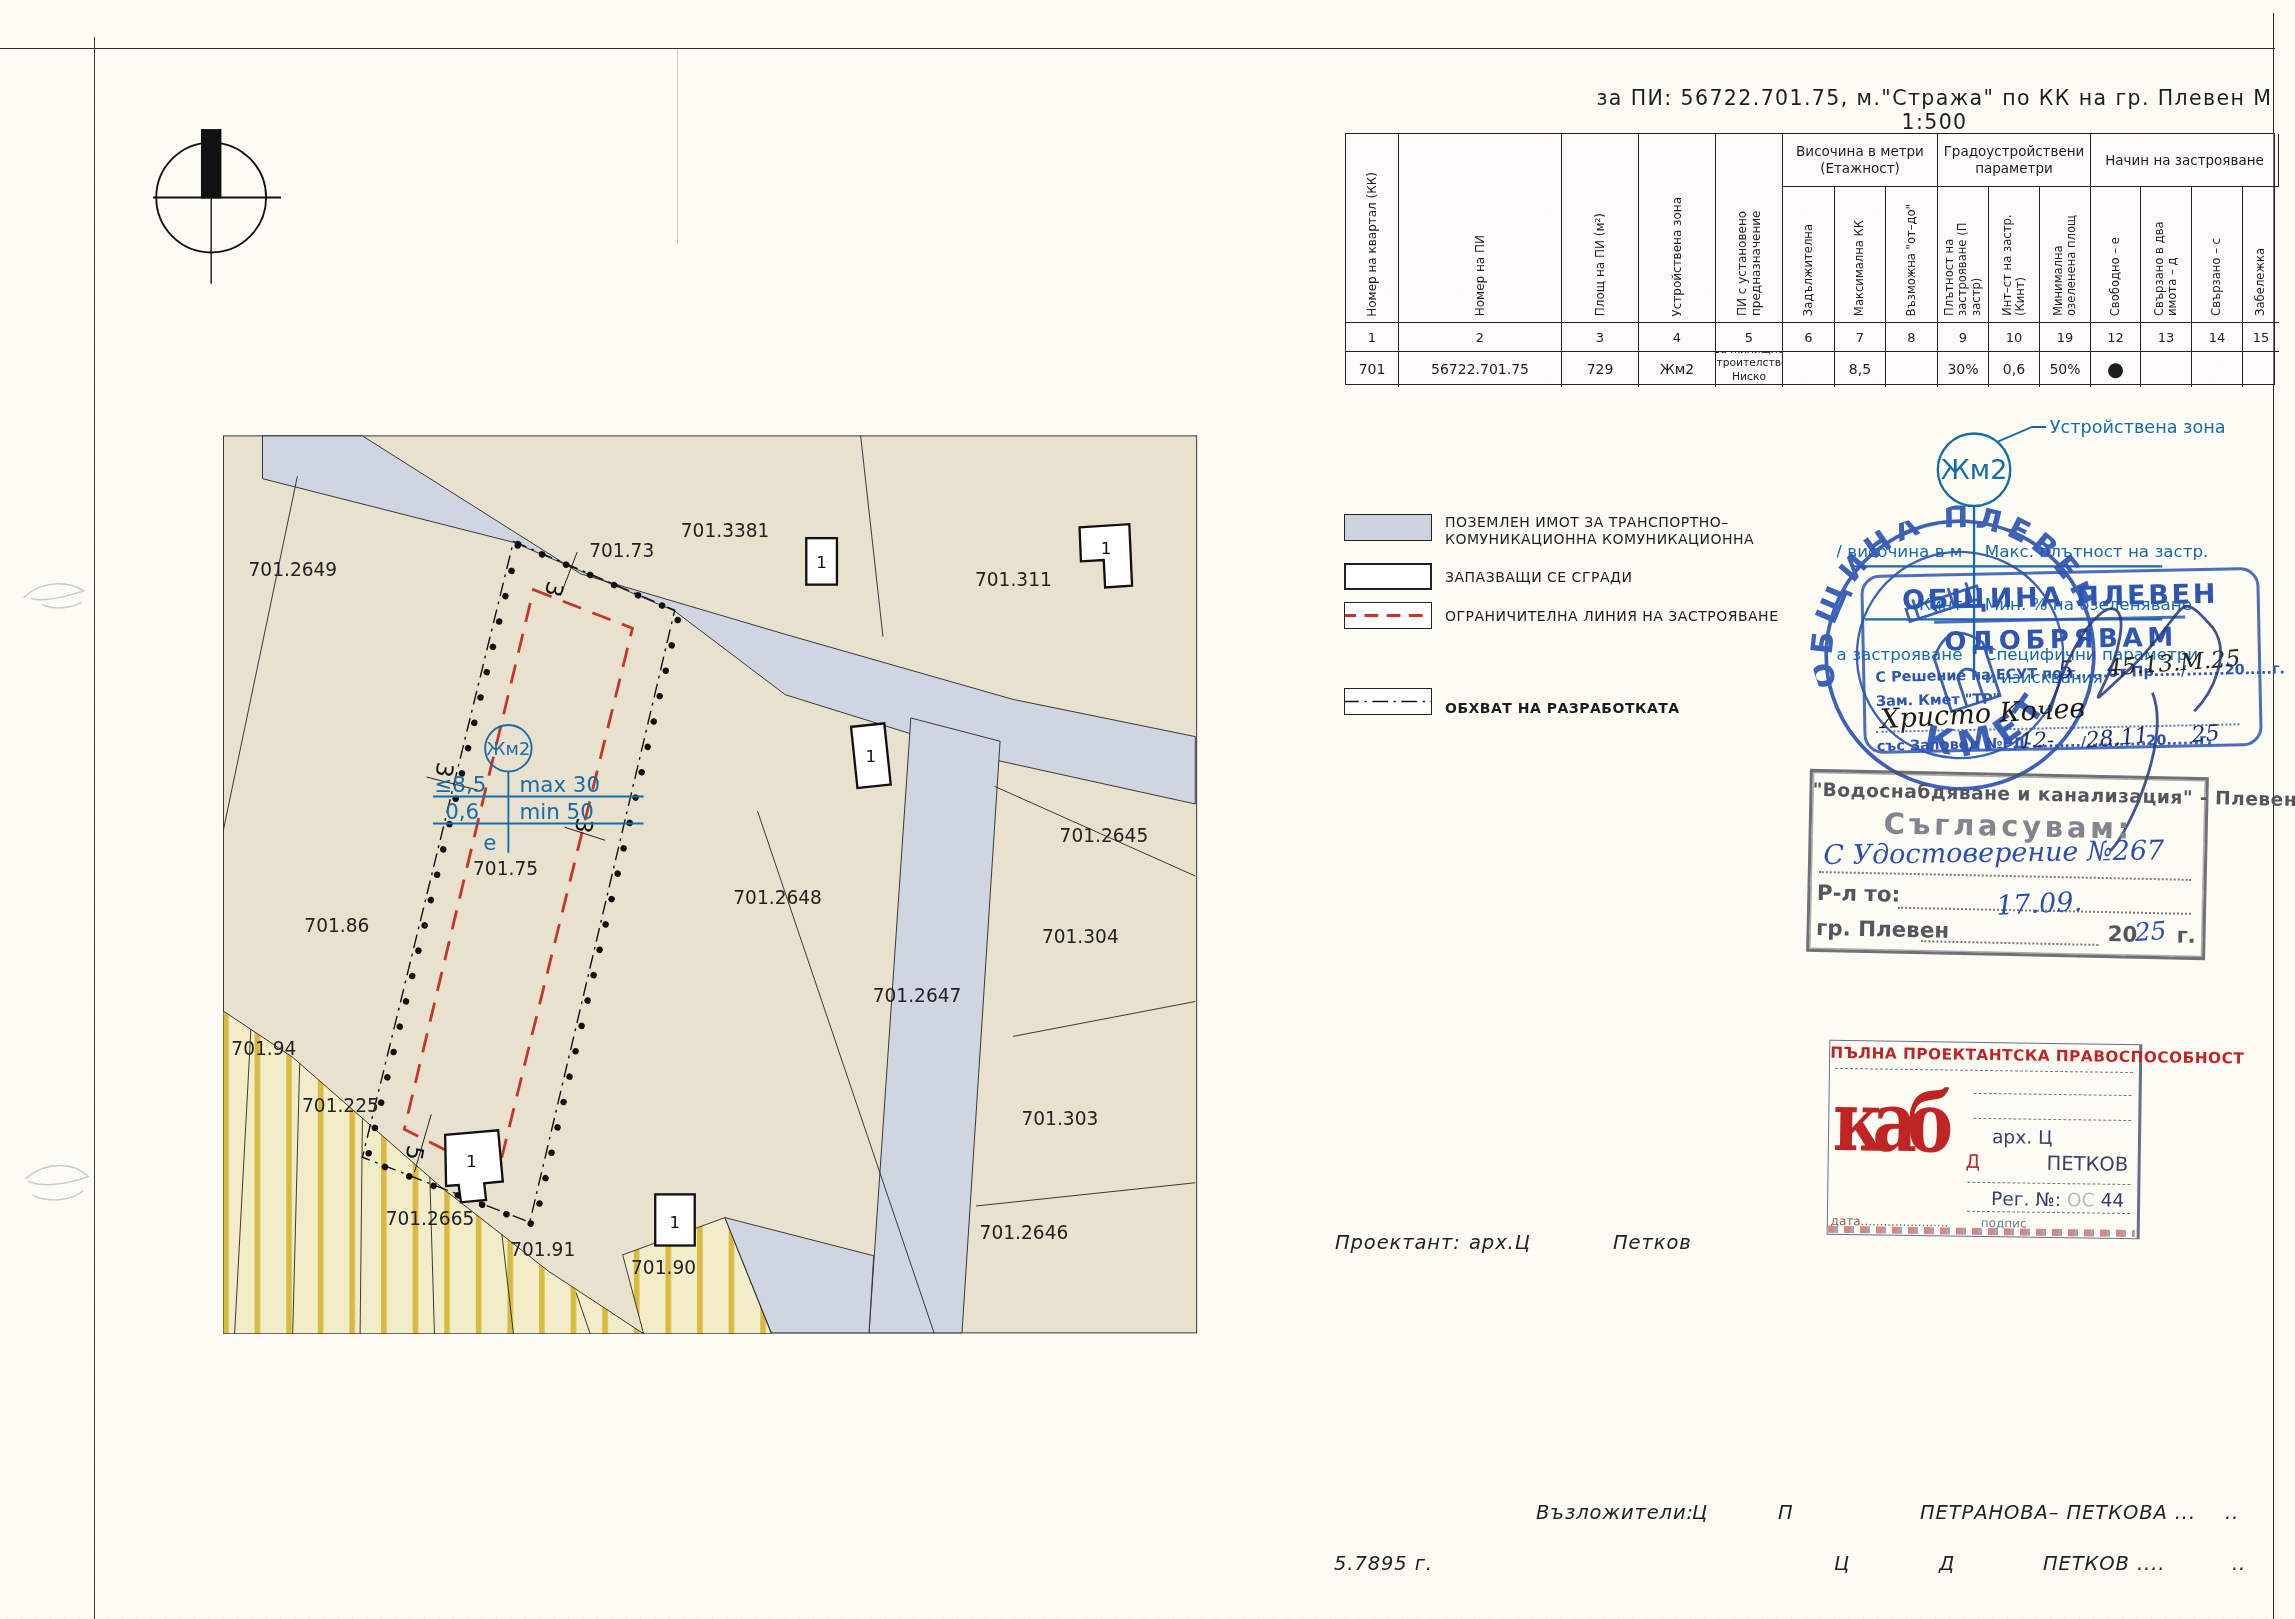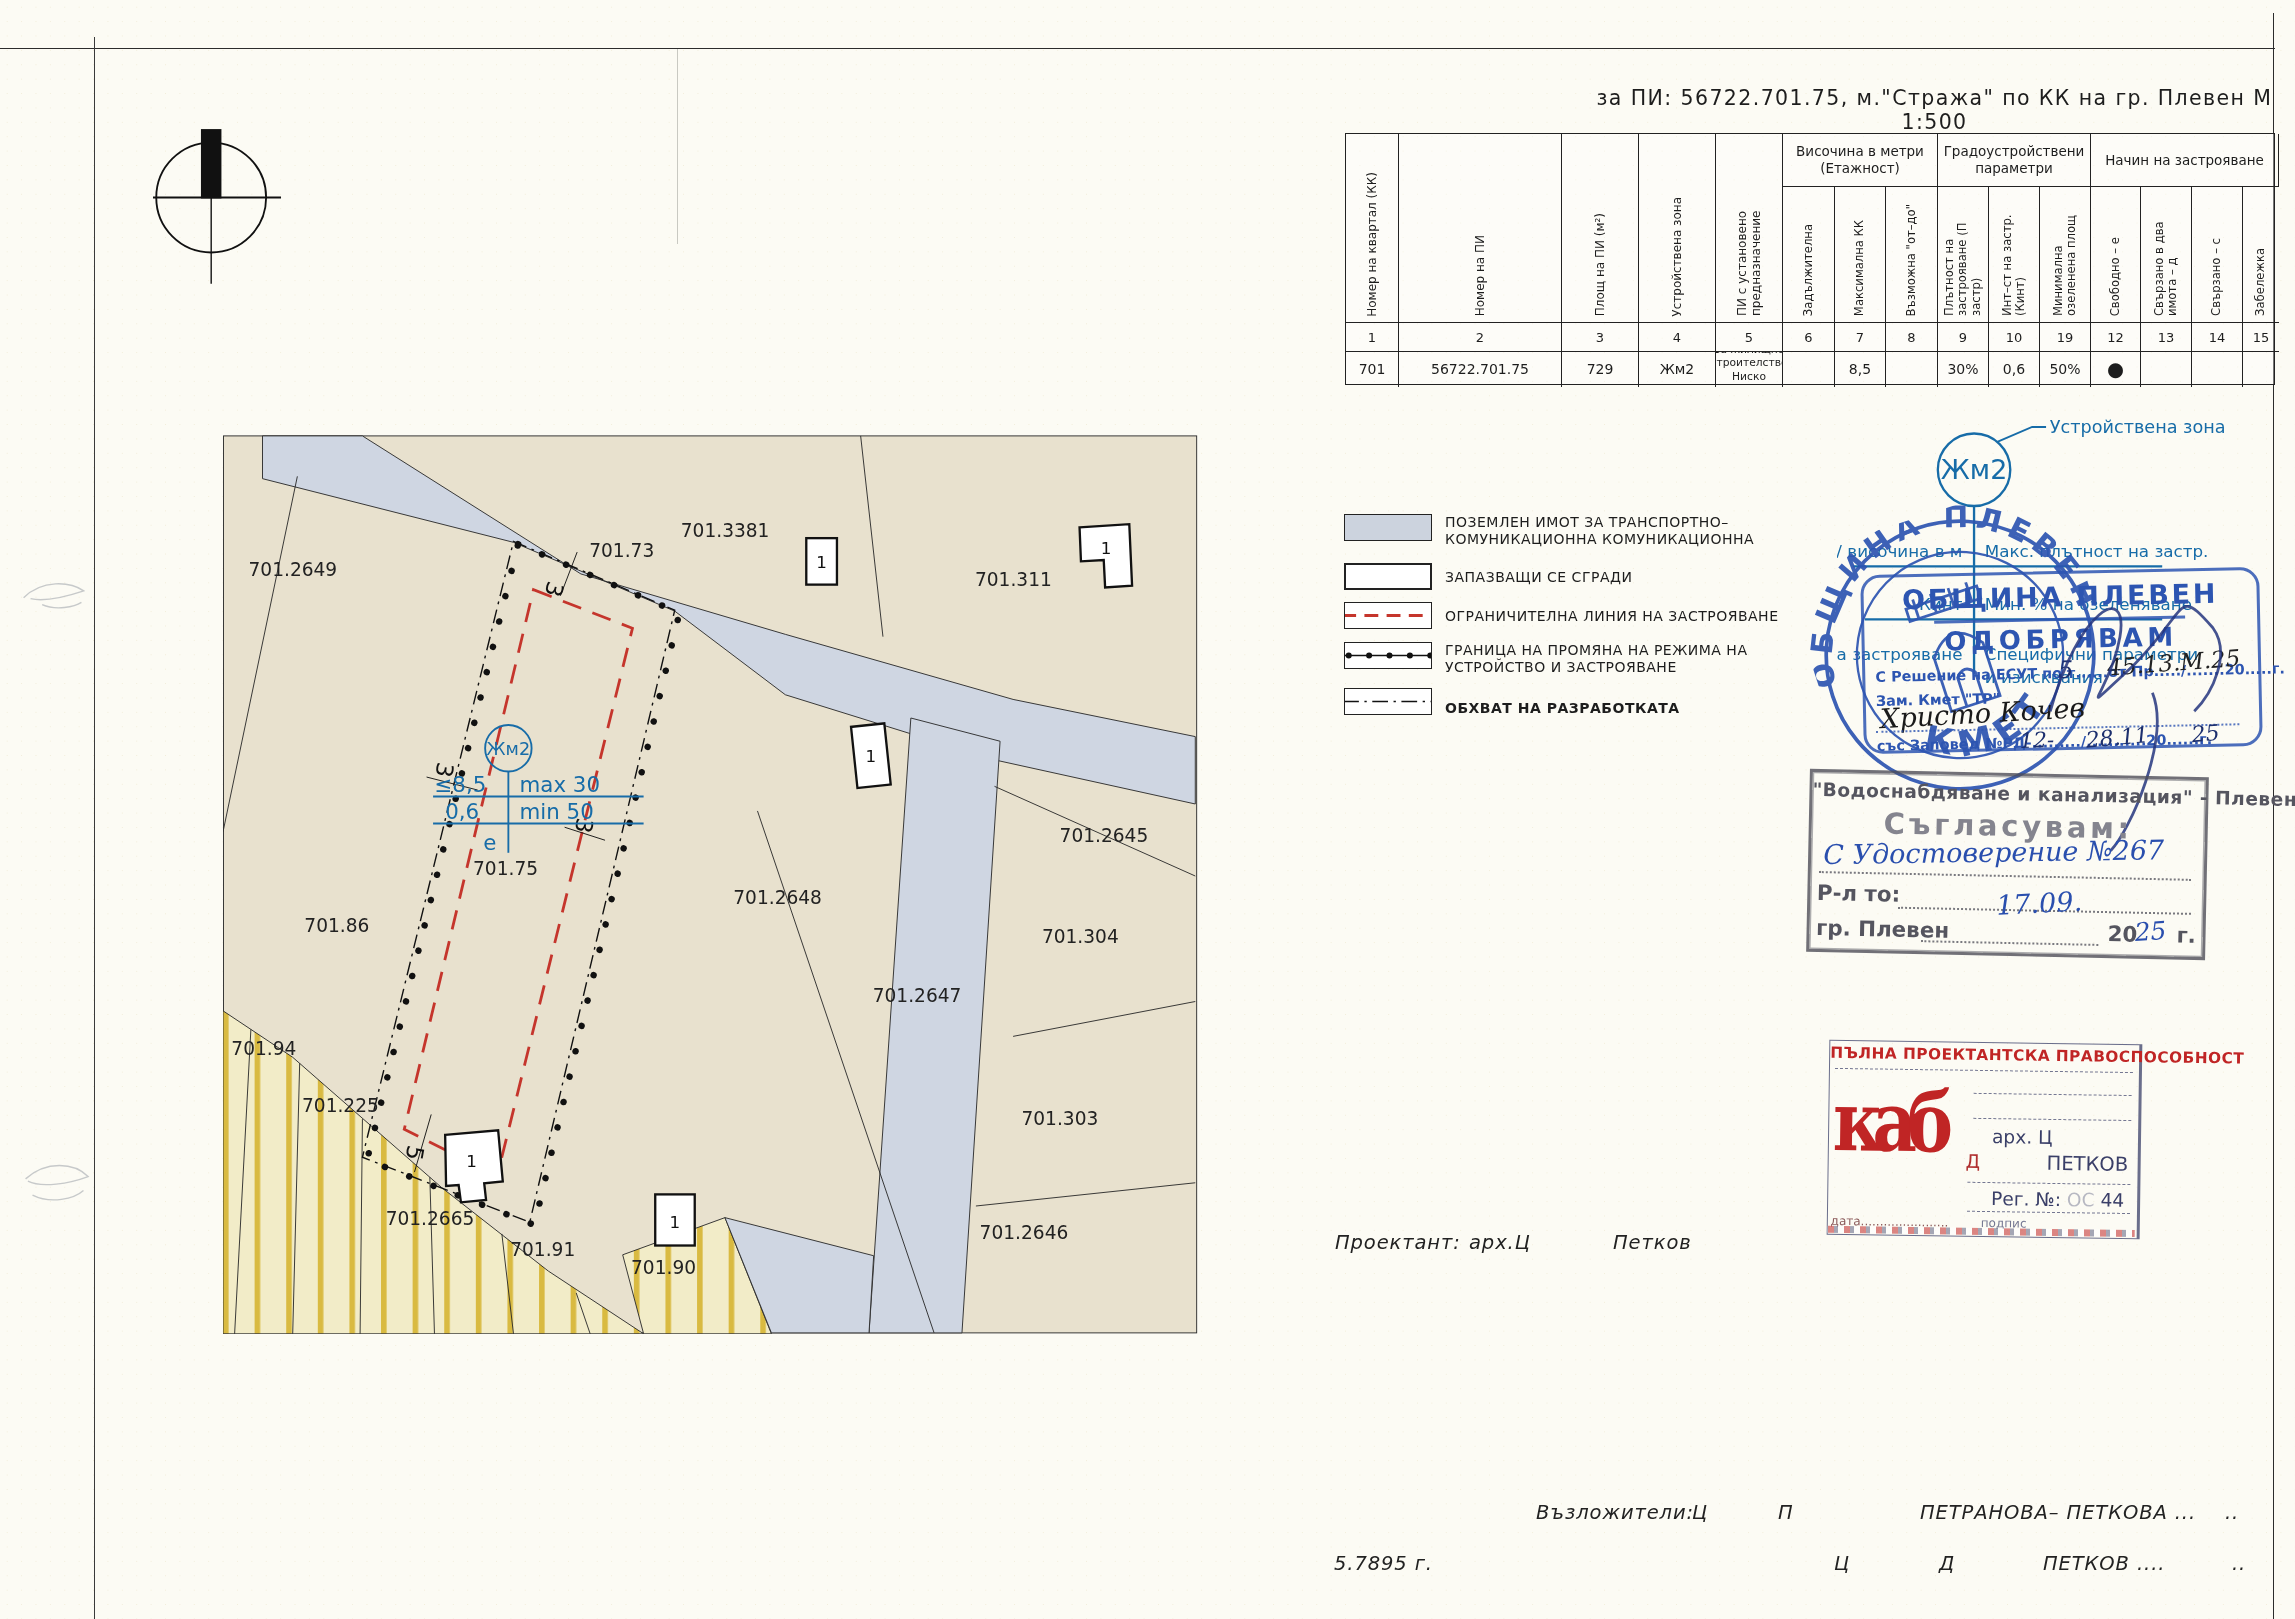--- a/index.html
+++ b/index.html
@@ -232,29 +232,20 @@
       <div class="sw" style="border-width:2.3px;"></div>
       <div class="legtxt" style="margin-top:5.6px;">ЗАПАЗВАЩИ СЕ СГРАДИ</div>
     </div>
     <div class="legrow" style="top:181px;">
       <div class="sw">
         <svg width="86" height="25" viewBox="0 0 186 54">
             <line x1="-6" y1="27" x2="192" y2="27" stroke="#c5352c" stroke-width="6" stroke-dasharray="30 18"></line>
           </svg>
       </div>
       <div class="legtxt" style="margin-top:5.6px;">ОГРАНИЧИТЕЛНА ЛИНИЯ НА ЗАСТРОЯВАНЕ</div>
-    </div>
-    <div class="legrow" style="top:221px;">
-      <div class="sw">
-        <svg width="86" height="25" viewBox="0 0 186 54">
-            <line x1="0" y1="27" x2="186" y2="27" stroke="#111" stroke-width="3"></line>
-            <line x1="8" y1="27" x2="186" y2="27" stroke="#111" stroke-width="13" stroke-linecap="round" stroke-dasharray="0.1 44"></line>
-          </svg>
-      </div>
-      <div class="legtxt" style="max-width:400px;">ГРАНИЦА НА ПРОМЯНА НА РЕЖИМА НА УСТРОЙСТВО И ЗАСТРОЯВАНЕ</div>
     </div>
     <div class="legrow" style="top:267px;">
       <div class="sw">
         <svg width="86" height="25" viewBox="0 0 186 54">
             <line x1="-4" y1="27" x2="192" y2="27" stroke="#111" stroke-width="3" stroke-dasharray="34 12 5 12"></line>
           </svg>
       </div>
       <div class="legtxt" style="margin-top:12px;font-weight:bold;">ОБХВАТ НА РАЗРАБОТКАТА</div>
     </div>
   </div>

